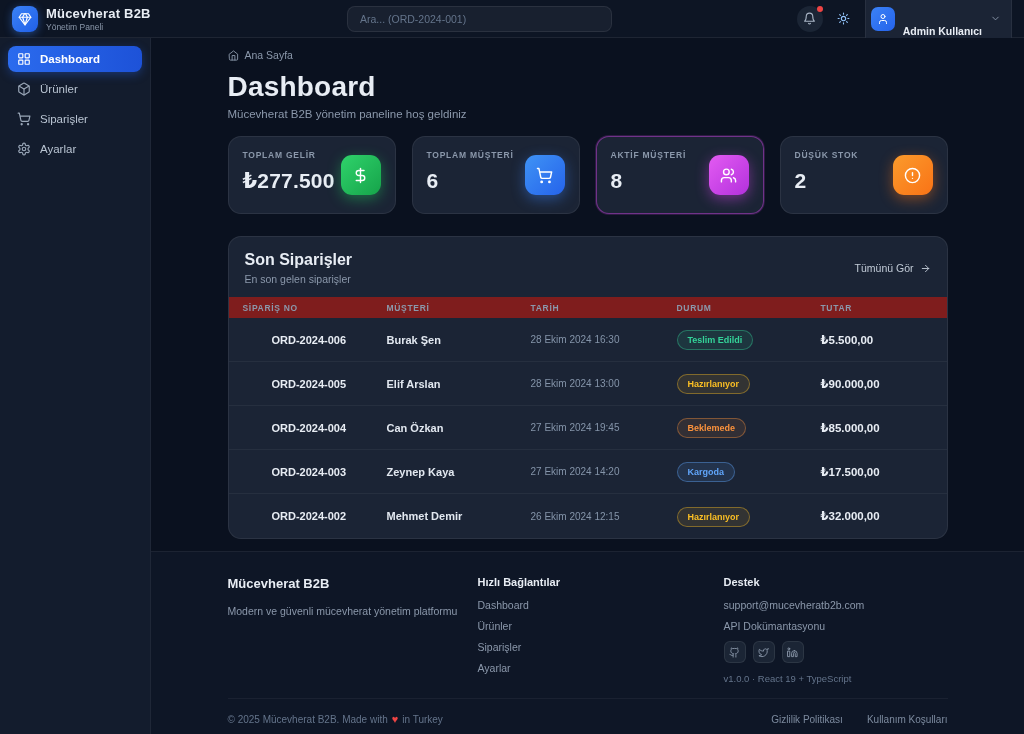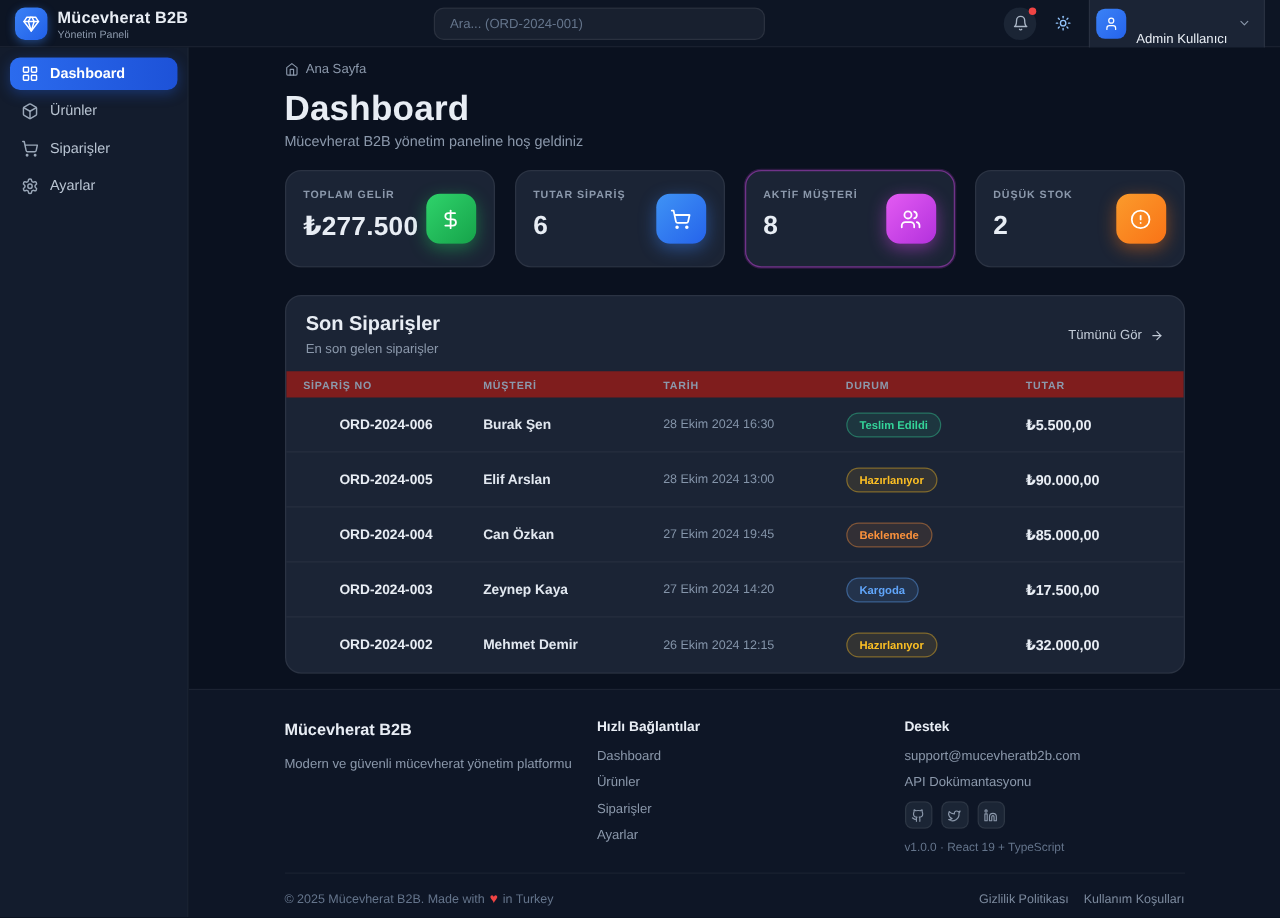--- a/index.html
+++ b/index.html
@@ -25,21 +25,21 @@
   .hdr-right { margin-left:auto; display:flex; align-items:center; gap:10px; }
   .bell-btn { position:relative; width:26px; height:26px; border-radius:50%; background:#1b2535;
               display:flex; align-items:center; justify-content:center; color:#aab6c6; cursor:pointer; }
   .bell-dot { position:absolute; top:0px; right:0px; width:6px; height:6px; border-radius:50%; background:#ef4444; }
   .theme-btn { width:22px; height:22px; display:flex; align-items:center; justify-content:center;
                color:#93c5fd; cursor:pointer; }
   .user-chip { display:flex; align-items:center; gap:8px; background:#1b2435; border:1px solid rgba(255,255,255,.06);
                border-radius:10px; padding:4px 10px 4px 5px; cursor:pointer; }
   .avatar { width:24px; height:24px; border-radius:7px; background:linear-gradient(135deg,#3b82f6,#2563eb);
             display:flex; align-items:center; justify-content:center; color:#fff; }
-  .user-name { font-size:10.5px; font-weight:normal; line-height:12px;margin-top:34px; }
+  .user-name { font-size:10.5px; font-weight:bold; line-height:12px;margin-top:34px; }
   .user-role { font-size:8.5px; color:#8b98ab; text-align:center; }
   .chev { color:#8b98ab; }
 
   
   .shell { flex:1; display:flex; min-height:0; }
   .side { width:151px; flex:0 0 151px; background:#131c2d; border-right:1px solid rgba(255,255,255,.05); padding:8px; }
   .side-item { display:flex; align-items:center; gap:9px; height:26px; padding:0 9px; border-radius:8px;
                color:#b9c4d2; font-size:11.5px; margin-bottom:4px; cursor:pointer; }
   .side-item .sic { color:#9aa7b8; display:flex; }
   .side-item.active { background:linear-gradient(90deg,#2b6bee,#1d52d8); color:#fff; font-weight:bold;
@@ -96,21 +96,21 @@
   .f-h { font-size:11px; font-weight:bold; margin-bottom:11px; }
   .f-link { font-size:10.5px; color:#8b98ab; margin-bottom:9px; cursor:pointer; }
   .socials { display:flex; gap:7px; margin:4px 0 10px; }
   .soc { width:22px; height:22px; border-radius:6px; background:#1b2535; border:1px solid rgba(255,255,255,.08);
          display:flex; align-items:center; justify-content:center; color:#8b98ab; cursor:pointer; }
   .f-ver { font-size:9.5px; color:#64748b; }
   .f-bottom { width:720px; margin:14px auto 0; border-top:1px solid rgba(255,255,255,.05);
               display:flex; align-items:center; justify-content:space-between; padding:14px 0; }
   .f-copy { font-size:10px; color:#64748b; display:flex; align-items:center; gap:4px; }
   .heart { color:#ef4444; font-size:11px; }
-  .f-legal { display:flex; gap:12px; }
+  .f-legal { display:flex; gap:24px; }
   .f-legal span { font-size:10px; color:#7c8a9e; cursor:pointer; }
 </style>
 </head>
 <body>
 
 <div class="app">
 
   <div class="hdr">
     <div class="brand">
       <div class="logo">
@@ -242,21 +242,21 @@
             </div>
             <div class="stat-ic ic-green">
               <svg width="17" height="17" viewBox="0 0 24 24" fill="none" stroke="currentColor" stroke-width="2" stroke-linecap="round" stroke-linejoin="round">
                   <line x1="12" x2="12" y1="2" y2="22"></line>
                   <path d="M17 5H9.5a3.5 3.5 0 0 0 0 7h5a3.5 3.5 0 0 1 0 7H6"></path>
                 </svg>
             </div>
           </div>
           <div class="stat-card">
             <div>
-              <div class="stat-label">TUTAR SİPARİŞ</div>
+              <div class="stat-label">TOPLAM MÜŞTERİ</div>
               <div class="stat-value">6</div>
             </div>
             <div class="stat-ic ic-blue">
               <svg width="17" height="17" viewBox="0 0 24 24" fill="none" stroke="currentColor" stroke-width="2" stroke-linecap="round" stroke-linejoin="round">
                   <circle cx="8" cy="21" r="1"></circle>
                   <circle cx="19" cy="21" r="1"></circle>
                   <path d="M2.05 2.05h2l2.66 12.42a2 2 0 0 0 2 1.58h9.78a2 2 0 0 0 1.95-1.57l1.65-7.43H5.12"></path>
                 </svg>
             </div>
           </div>

